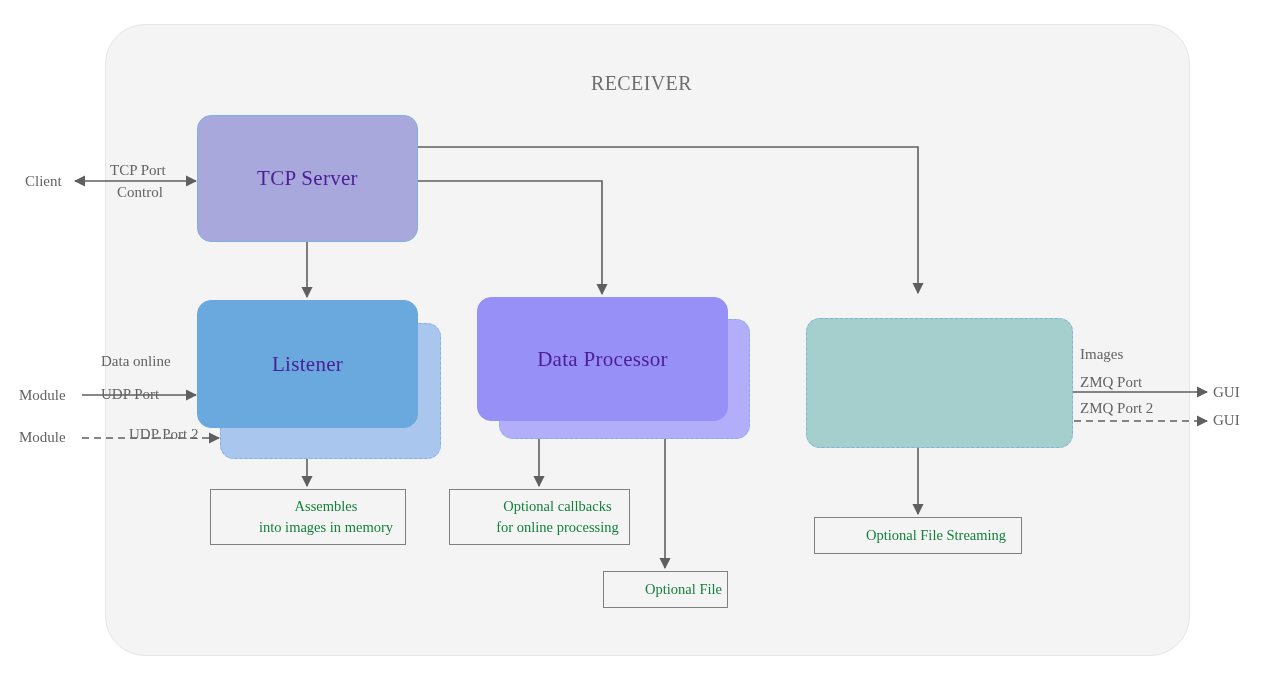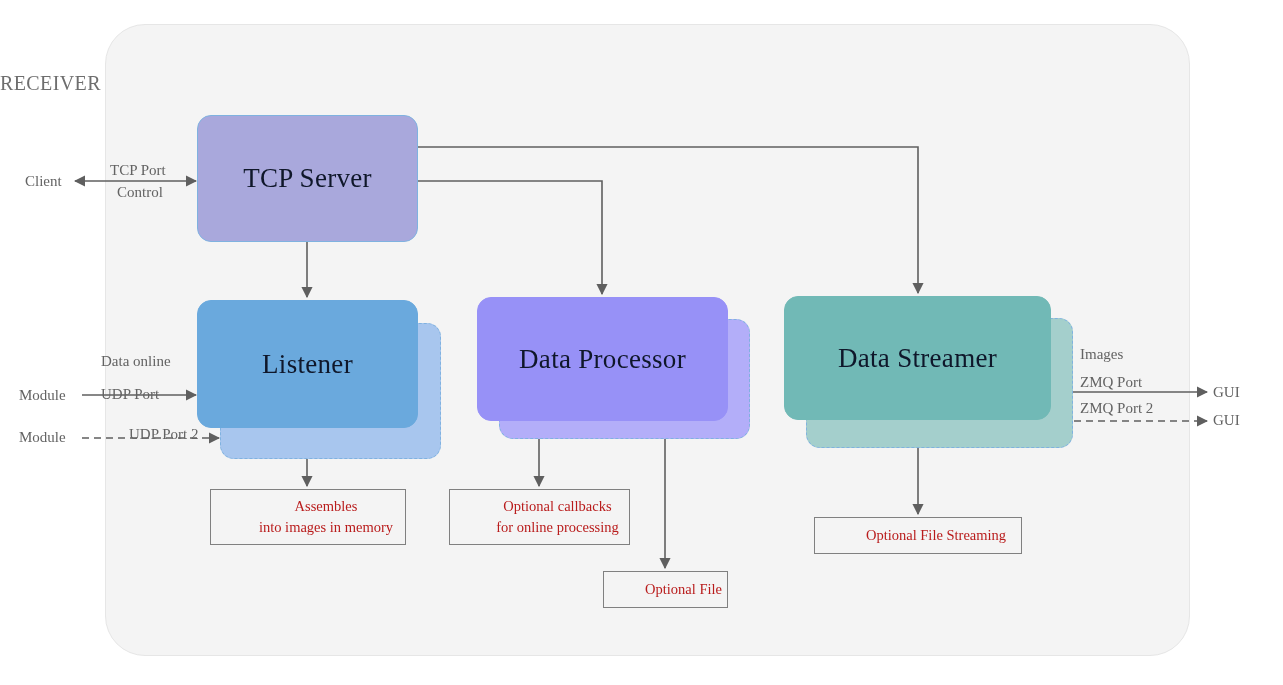--- a/index.html
+++ b/index.html
@@ -38,35 +38,36 @@
     background: #f4f4f4;
     border: 1px solid #e6e6e6;
     border-radius: 40px;
     box-sizing: border-box;
   }
   .receiver-title {
     position: absolute;
     left: 0;
     top: 72px;
     width: 1283px;
+    text-align: center;
     font-size: 20px;
     color: #6e6e6e;
     letter-spacing: 0.4px;
   }
 
   
   .node {
     position: absolute;
     box-sizing: border-box;
     border-radius: 14px;
     display: flex;
     align-items: center;
     justify-content: center;
-    color: #0f172a;
-    font-size: 27px;
+    color: #4c1d95;
+    font-size: 21px;
     letter-spacing: 0.3px;
   }
   .node-shadow {
     position: absolute;
     box-sizing: border-box;
     border-radius: 14px;
     border: 1px dashed #7fb2e0;
   }
 
   .n-tcp      { left:197px; top:115px;  width:221px; height:127px;
@@ -83,21 +84,21 @@
                 background:#71b9b6; border:1px solid #71b9b6; z-index:3; }
   .s-stream   { left:806px; top:318px;  width:267px; height:130px;
                 background:#a4cfcc; z-index:2; }
 
   
   .note {
     position: absolute;
     box-sizing: border-box;
     border: 1px solid #808080;
     background: transparent;
-    color: #b91c1c;
+    color: #15803d;
     font-size: 14.5px;
     line-height: 1.45;
     display: flex;
     align-items: center;
     justify-content: center;
     text-align: center;
     white-space: pre-line;
     padding-left: 36px;
   }
   .note-assemble { left:210px; top:489px; width:196px; height:56px; }
@@ -179,23 +180,20 @@
   </div>
 
   <div class="node n-proc">
     <span>Data Processor</span>
   </div>
 
   <div class="node n-listener">
     <span>Listener</span>
   </div>
 
-  <div class="node n-stream">
-    <span>Data Streamer</span>
-  </div>
 
   <div class="note note-assemble">Assembles
 into images in memory</div>
   <div class="note note-callback">Optional callbacks
 for online processing</div>
   <div class="note note-stream">Optional File Streaming</div>
   <div class="note note-file">Optional File</div>
 
   <div class="lbl lbl-client">Client</div>
   <div class="lbl lbl-tcpport">TCP Port</div>

